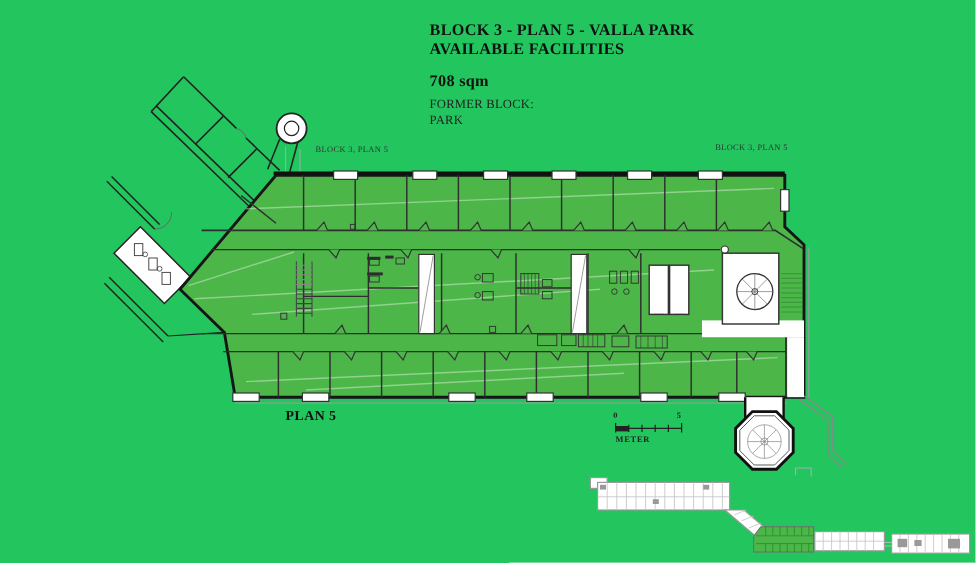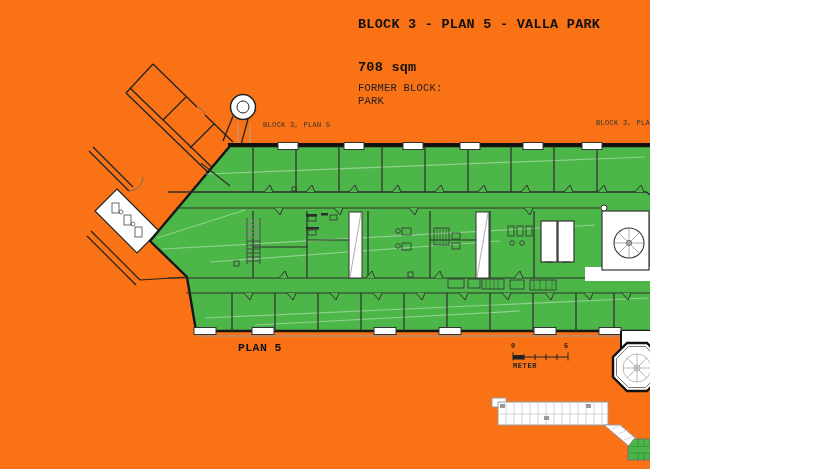--- a/index.html
+++ b/index.html
@@ -1,18 +1,18 @@
 <!DOCTYPE html>
 <html><head>
 <meta charset="utf-8">
 <style>
   html,body{margin:0;padding:0;background:#fff;}
   #canvas{
-    position:relative;width:650px;height:469px;background:#f97316;overflow:hidden;
-    font-family:Liberation Mono, monospace;color:#1a1a1a;
+    position:relative;width:813px;height:469px;background:#22c55e;overflow:hidden;
+    font-family:Liberation Serif, serif;color:#1a1a1a;
   }
   .abs{position:absolute;white-space:nowrap;}
   .ttl{font-weight:bold;font-size:13.5px;letter-spacing:.25px;color:#111;}
   .sub{font-size:10.5px;letter-spacing:.2px;color:#222;}
   .winglbl{font-size:7px;letter-spacing:.3px;color:#333;}
   .plan5{font-weight:bold;font-size:11.5px;letter-spacing:.4px;color:#111;}
   .scalenum{font-weight:bold;font-size:7px;color:#222;}
   .meter{font-weight:bold;font-size:7px;letter-spacing:.6px;color:#222;}
   svg{position:absolute;left:0;top:0;}
 </style>
@@ -240,20 +240,21 @@
           <path d="M630,446.5 H678 M630,453 H678"></path>
           <path d="M638,439 V446 M644,439 V446 M650,439 V446 M656,439 V446 M662,439 V446 M668,439 V446 M674,439 V446"></path>
           <path d="M638,453 V460 M644,453 V460 M650,453 V460 M656,453 V460 M662,453 V460 M668,453 V460 M674,453 V460"></path>
         </g>
       </g>
       <path d="M663,396 V390 H676 V397" stroke="#aaa" stroke-width="1" fill="none"></path>
     </g>
   </svg>
 
   <div class="abs ttl" style="left:358px;top:17px;">BLOCK 3 - PLAN 5 - VALLA PARK</div>
+  <div class="abs ttl" style="left:358px;top:33px;">AVAILABLE FACILITIES</div>
   <div class="abs ttl" style="left:358px;top:60px;">708 sqm</div>
 
   <div class="abs sub" style="left:358px;top:82px;">FORMER BLOCK:</div>
   <div class="abs sub" style="left:358px;top:95px;">PARK</div>
 
   <div class="abs winglbl" style="left:263px;top:121px;">BLOCK 3, PLAN 5</div>
   <div class="abs winglbl" style="left:596px;top:119px;">BLOCK 3, PLAN 5</div>
 
   <div class="abs plan5" style="left:191px;top:341px;padding-left:47px;">PLAN 5</div>
 

